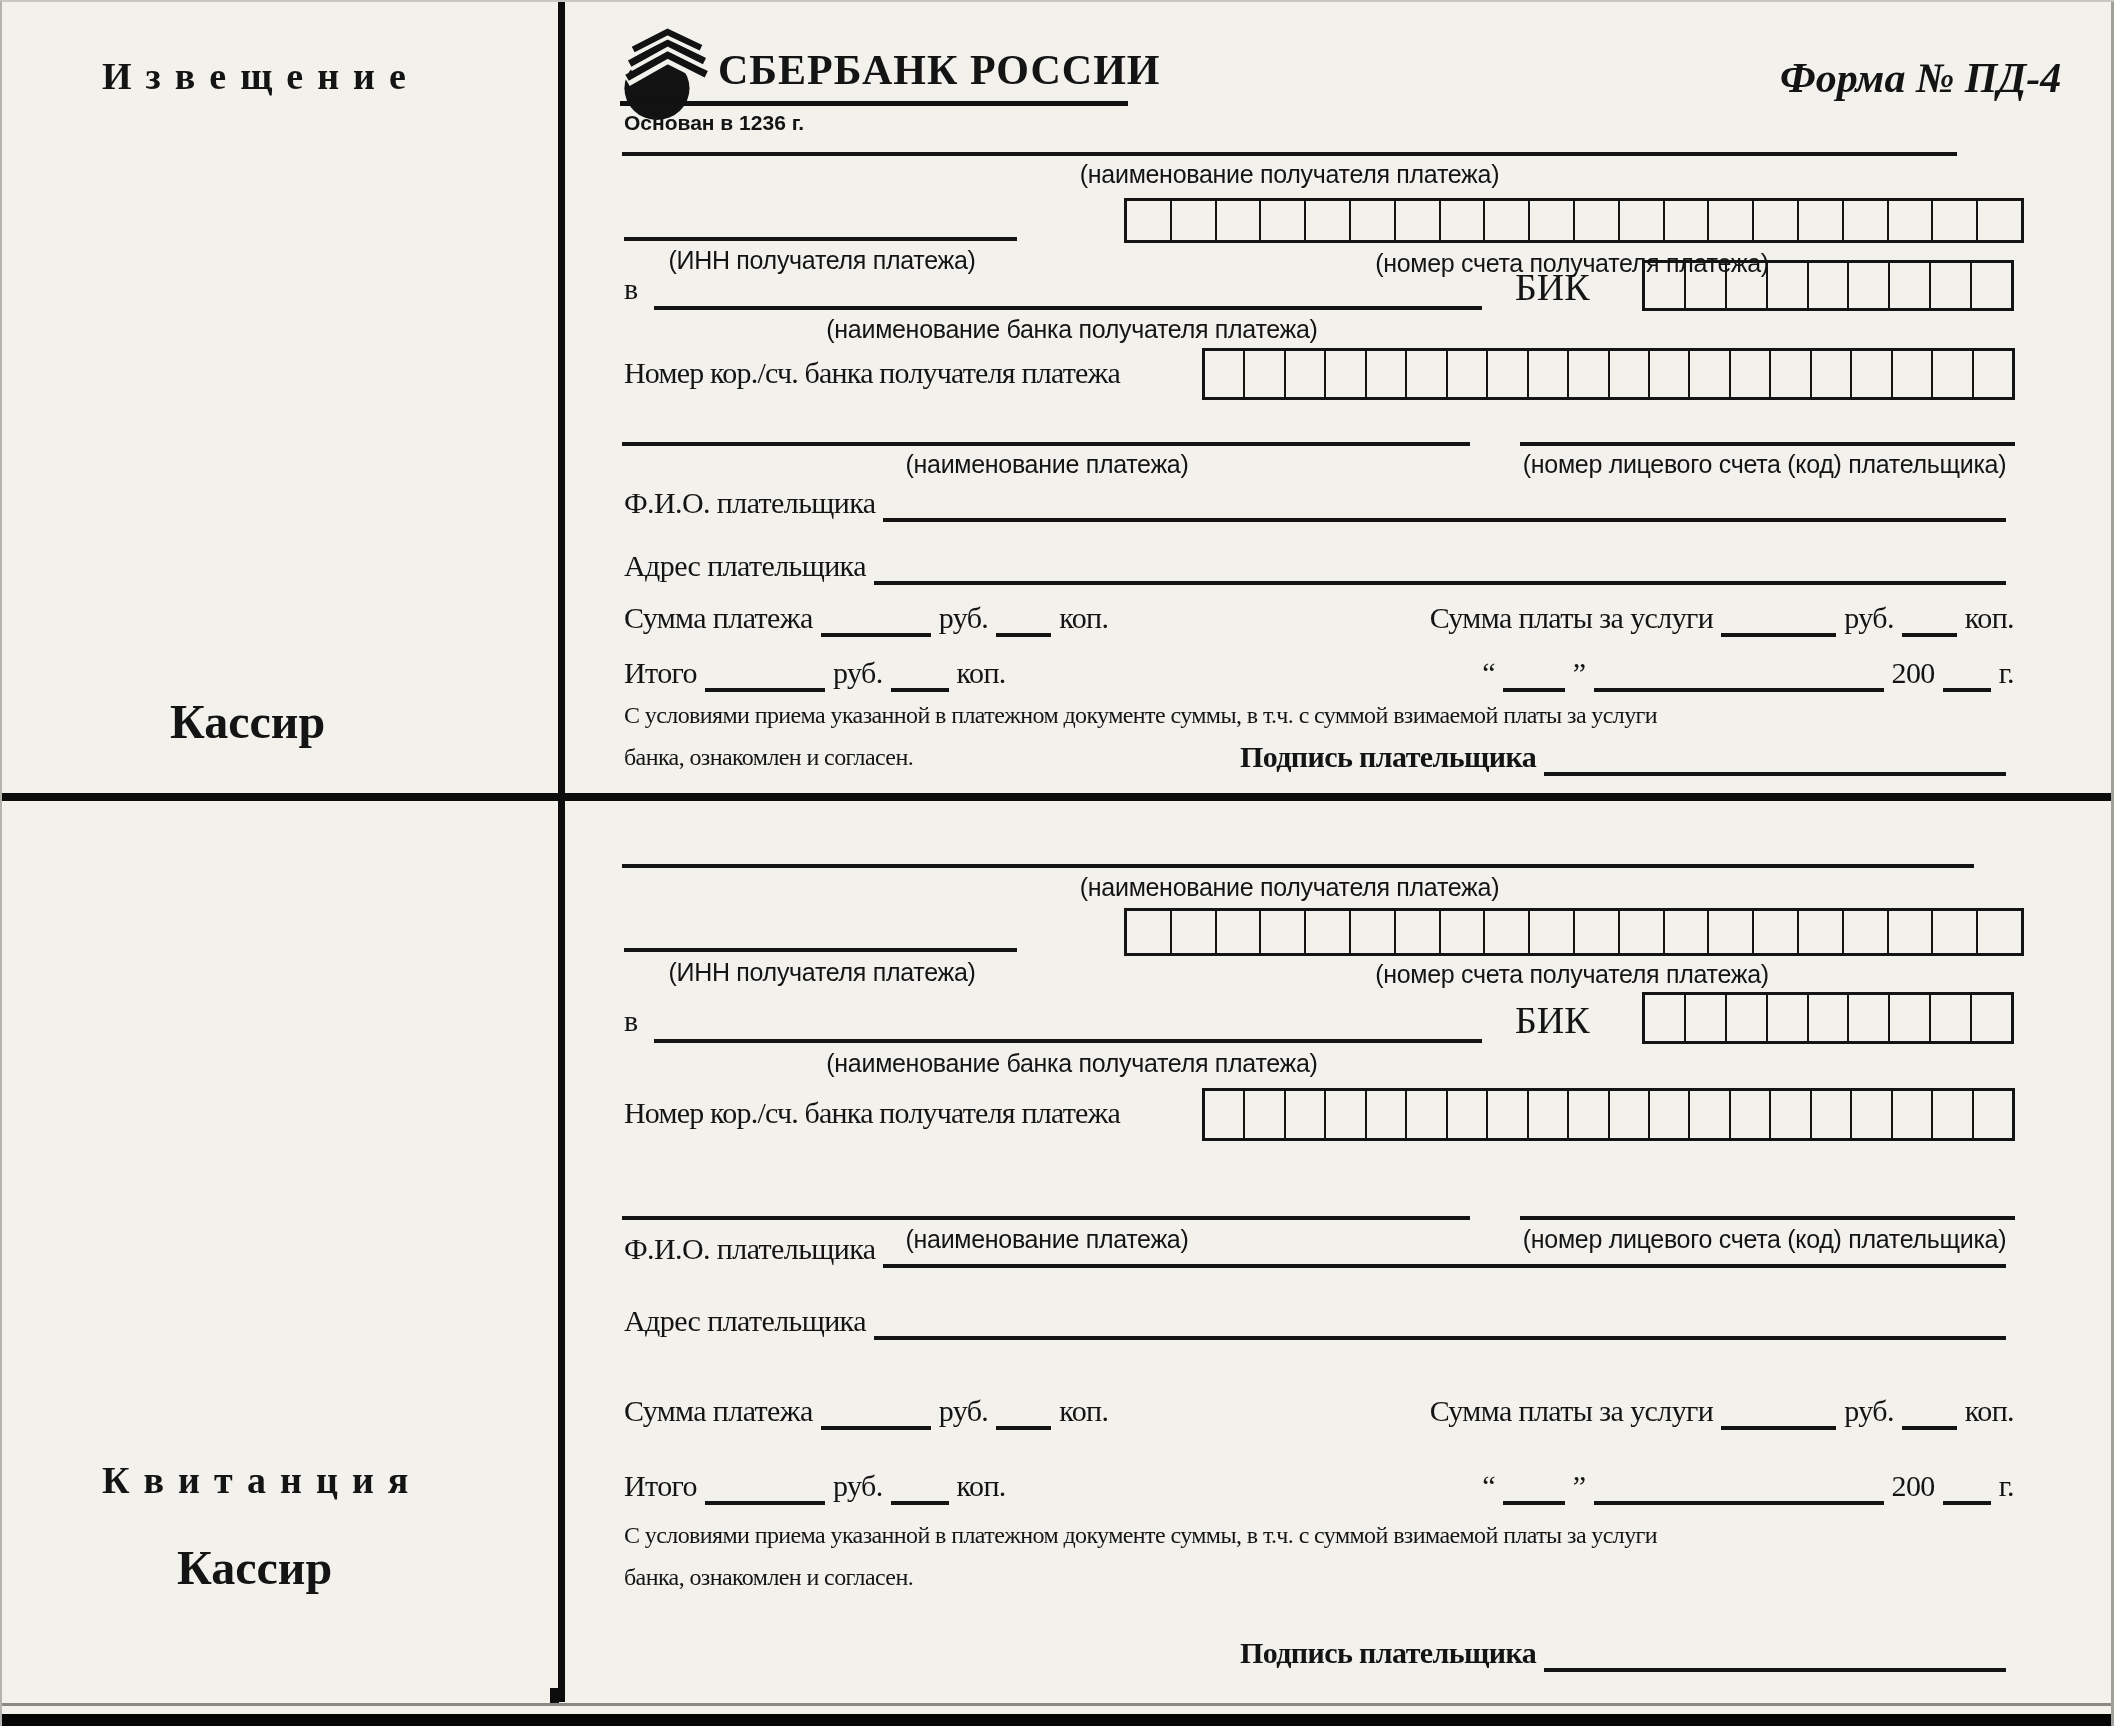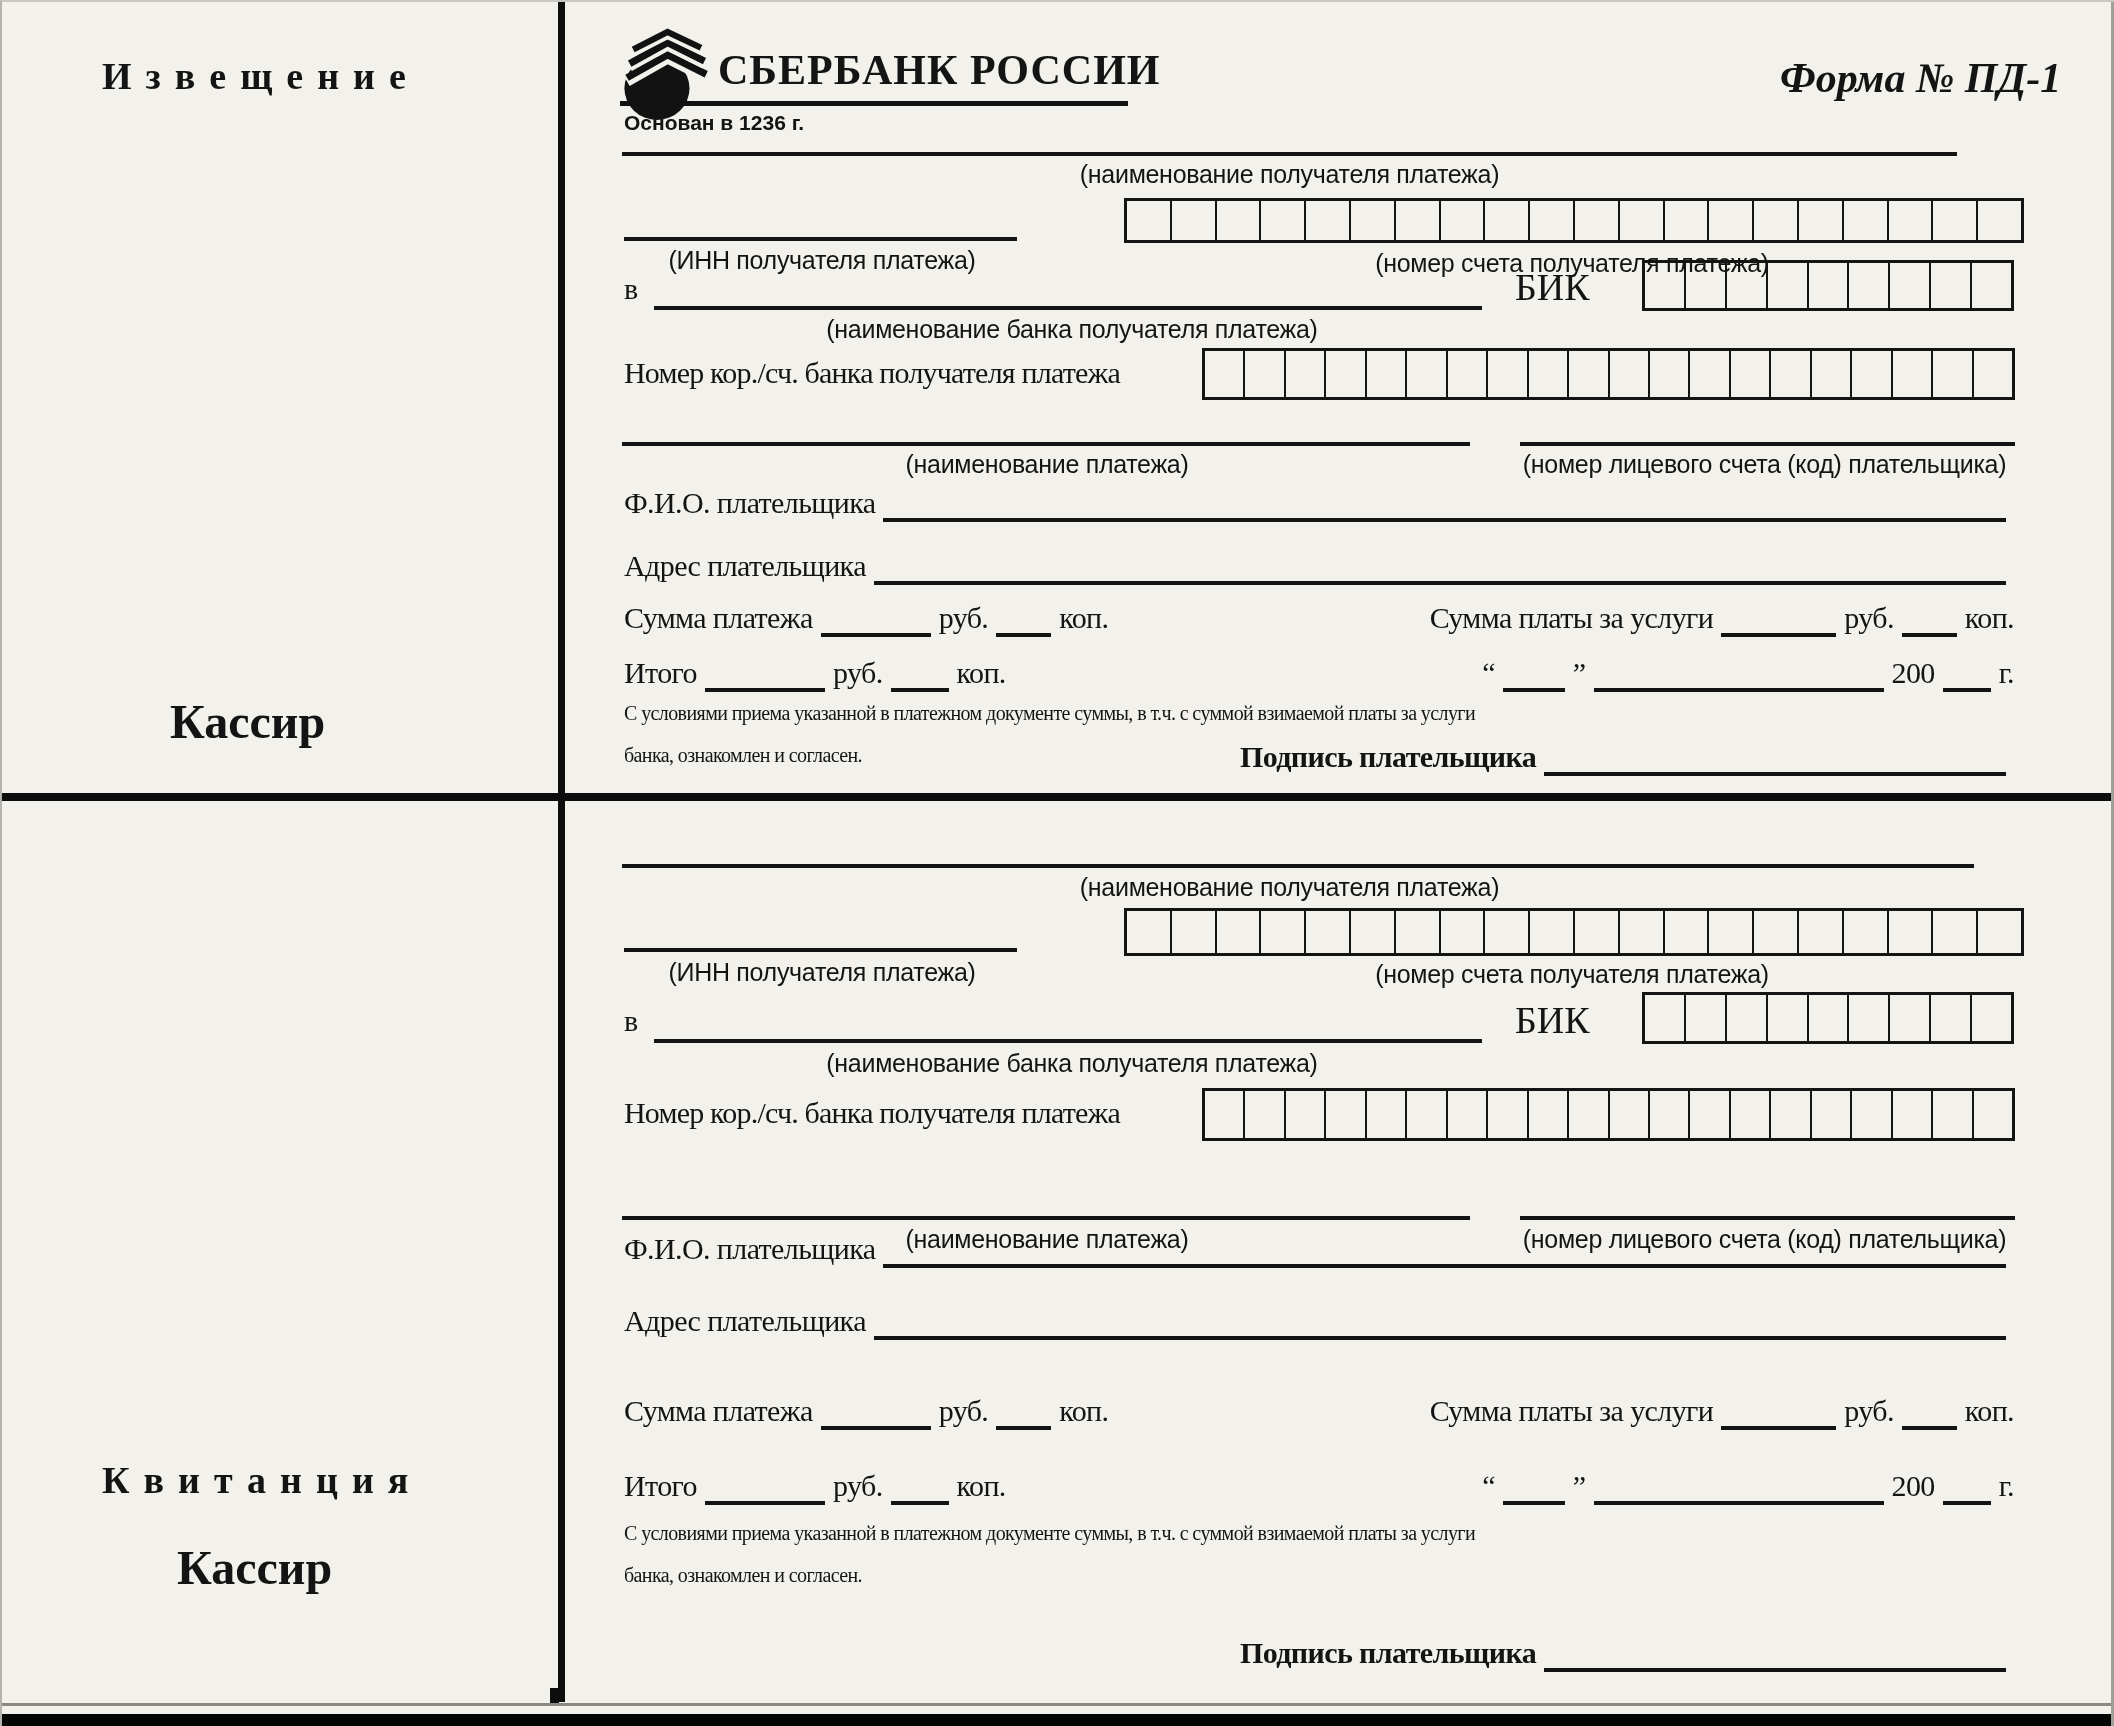--- a/index.html
+++ b/index.html
@@ -25,21 +25,21 @@
 
   
   .stub-title{position:absolute;font-weight:bold;font-size:38px;letter-spacing:14px;white-space:nowrap;}
   .stub-cashier{position:absolute;font-weight:bold;font-size:48px;white-space:nowrap;}
   .bank-name{position:absolute;font-weight:bold;font-size:42px;letter-spacing:1px;white-space:nowrap;}
   .founded{position:absolute;font-family:"Liberation Sans",sans-serif;font-weight:bold;font-size:21px;white-space:nowrap;}
   .form-no{position:absolute;font-style:italic;font-weight:600;font-size:42px;white-space:nowrap;}
   .hint{position:absolute;font-family:"Liberation Sans",sans-serif;font-size:25px;letter-spacing:-0.3px;text-align:center;white-space:nowrap;}
   .flab{position:absolute;font-size:30px;letter-spacing:-0.8px;white-space:nowrap;}
   .big{font-size:38px;letter-spacing:0;}
-  .terms{position:absolute;font-size:20px;letter-spacing:-0.6px;white-space:nowrap;}
+  .terms{position:absolute;font-size:24px;letter-spacing:-0.6px;white-space:nowrap;}
 
   
   .row{position:absolute;display:flex;align-items:flex-end;font-size:30px;letter-spacing:-0.6px;white-space:nowrap;}
   .row .lbl{padding-bottom:2px;}
   .bl{display:inline-block;border-bottom:4px solid #141414;height:34px;margin:0 8px;}
   .grow{flex:1 1 auto;}
   .ml-auto{margin-left:auto;}
   .bold{font-weight:bold;}
 
   
@@ -77,21 +77,21 @@
         <polyline points="8,54 54,28 98,50" stroke="#121212" stroke-width="8"></polyline>
         <polyline points="11,42 54,18 96,39" stroke="#f2f1ec" stroke-width="10"></polyline>
         <polyline points="11,38 54,14 96,35" stroke="#121212" stroke-width="8"></polyline>
         <polyline points="15,26 54,6 92,24" stroke="#f2f1ec" stroke-width="8"></polyline>
         <polyline points="15,22 54,2 92,20" stroke="#121212" stroke-width="7"></polyline>
       </g>
     </svg>
     <div class="bank-name" style="left:716px;top:44px;">СБЕРБАНК РОССИИ</div>
     <div class="hdr-rule"></div>
     <div class="founded" style="left:622px;top:109px;">Основан в 1236 г.</div>
-    <div class="form-no" style="left:1778px;top:52px;">Форма № ПД-1</div>
+    <div class="form-no" style="left:1778px;top:52px;">Форма № ПД-4</div>
 
     <div class="ln" style="left:620px;top:150px;width:1335px;height:4px;"></div>
     <div class="hint" style="left:620px;top:158px;width:1335px;">(наименование получателя платежа)</div>
 
     <div class="grid" style="left:1122px;top:196px;width:900px;height:45px;">
         <div class="cell"></div>
         <div class="cell"></div>
         <div class="cell"></div>
         <div class="cell"></div>
         <div class="cell"></div>

